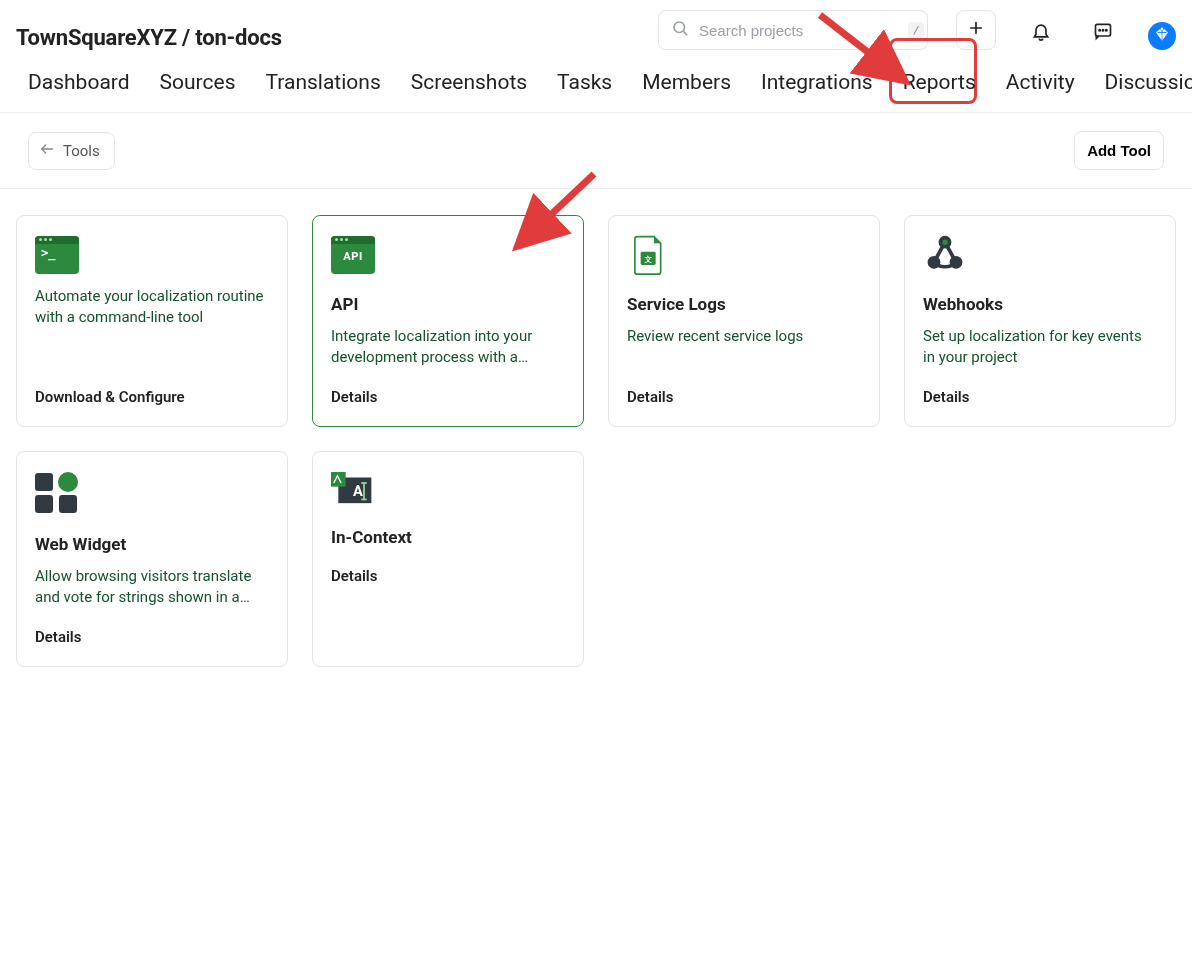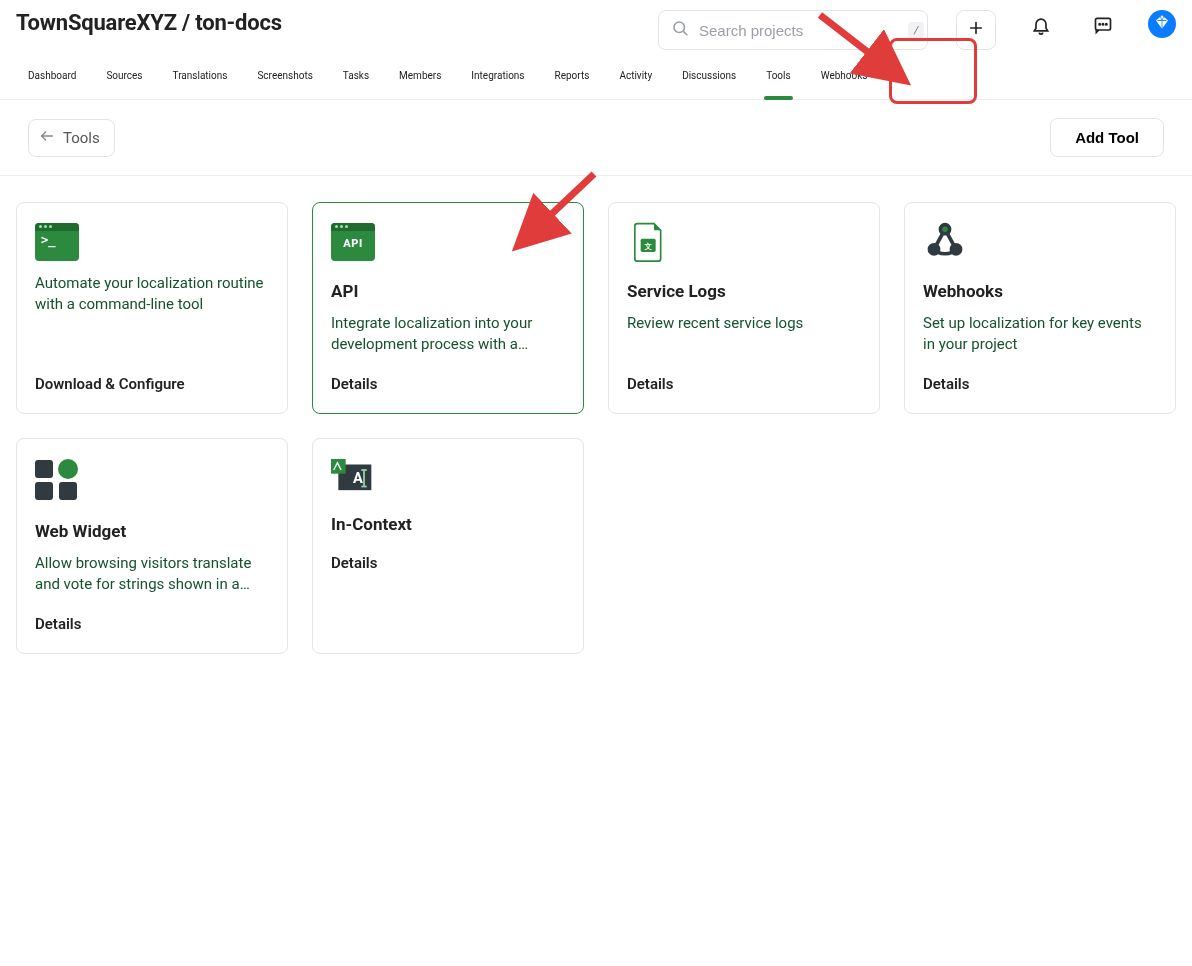--- a/index.html
+++ b/index.html
@@ -7,21 +7,21 @@
     font-family: -apple-system, BlinkMacSystemFont, "Segoe UI", Roboto, sans-serif;
     background: #fff;
     color: #222;
     width: 1192px;
     height: 966px;
     overflow: hidden;
   }
   
   .header {
     display: flex;
-    align-items: flex-start;
+    align-items: flex-end;
     padding: 10px 16px 0 16px;
     gap: 28px;
   }
   .breadcrumb {
     font-size: 22px;
     font-weight: 700;
     letter-spacing: -0.2px;
     flex: 1;
   }
   .search-wrap {
@@ -73,21 +73,21 @@
 
   
   .nav {
     display: flex;
     gap: 30px;
     padding: 20px 28px 0 28px;
     border-bottom: 1px solid #ececee;
     position: relative;
   }
   .nav-item {
-    font-size: 10px;
+    font-size: 21px;
     color: #222;
     padding-bottom: 18px;
     cursor: pointer;
     position: relative;
   }
   .nav-item.active::after {
     content: '';
     position: absolute;
     left: -2px; right: -2px; bottom: -1px;
     height: 4px;
@@ -120,21 +120,21 @@
     border: 1px solid #e4e4e7;
     border-radius: 8px;
     padding: 8px 14px 8px 10px;
     font-size: 15px;
     color: #555;
     cursor: pointer;
   }
   .add-btn {
     border: 1px solid #e4e4e7;
     border-radius: 8px;
-    padding: 10px 24px;
+    padding: 10px 12px;
     font-size: 15px;
     font-weight: 600;
     cursor: pointer;
     background: #fff;
   }
 
   
   .cards {
     display: grid;
     grid-template-columns: repeat(4, 1fr);

